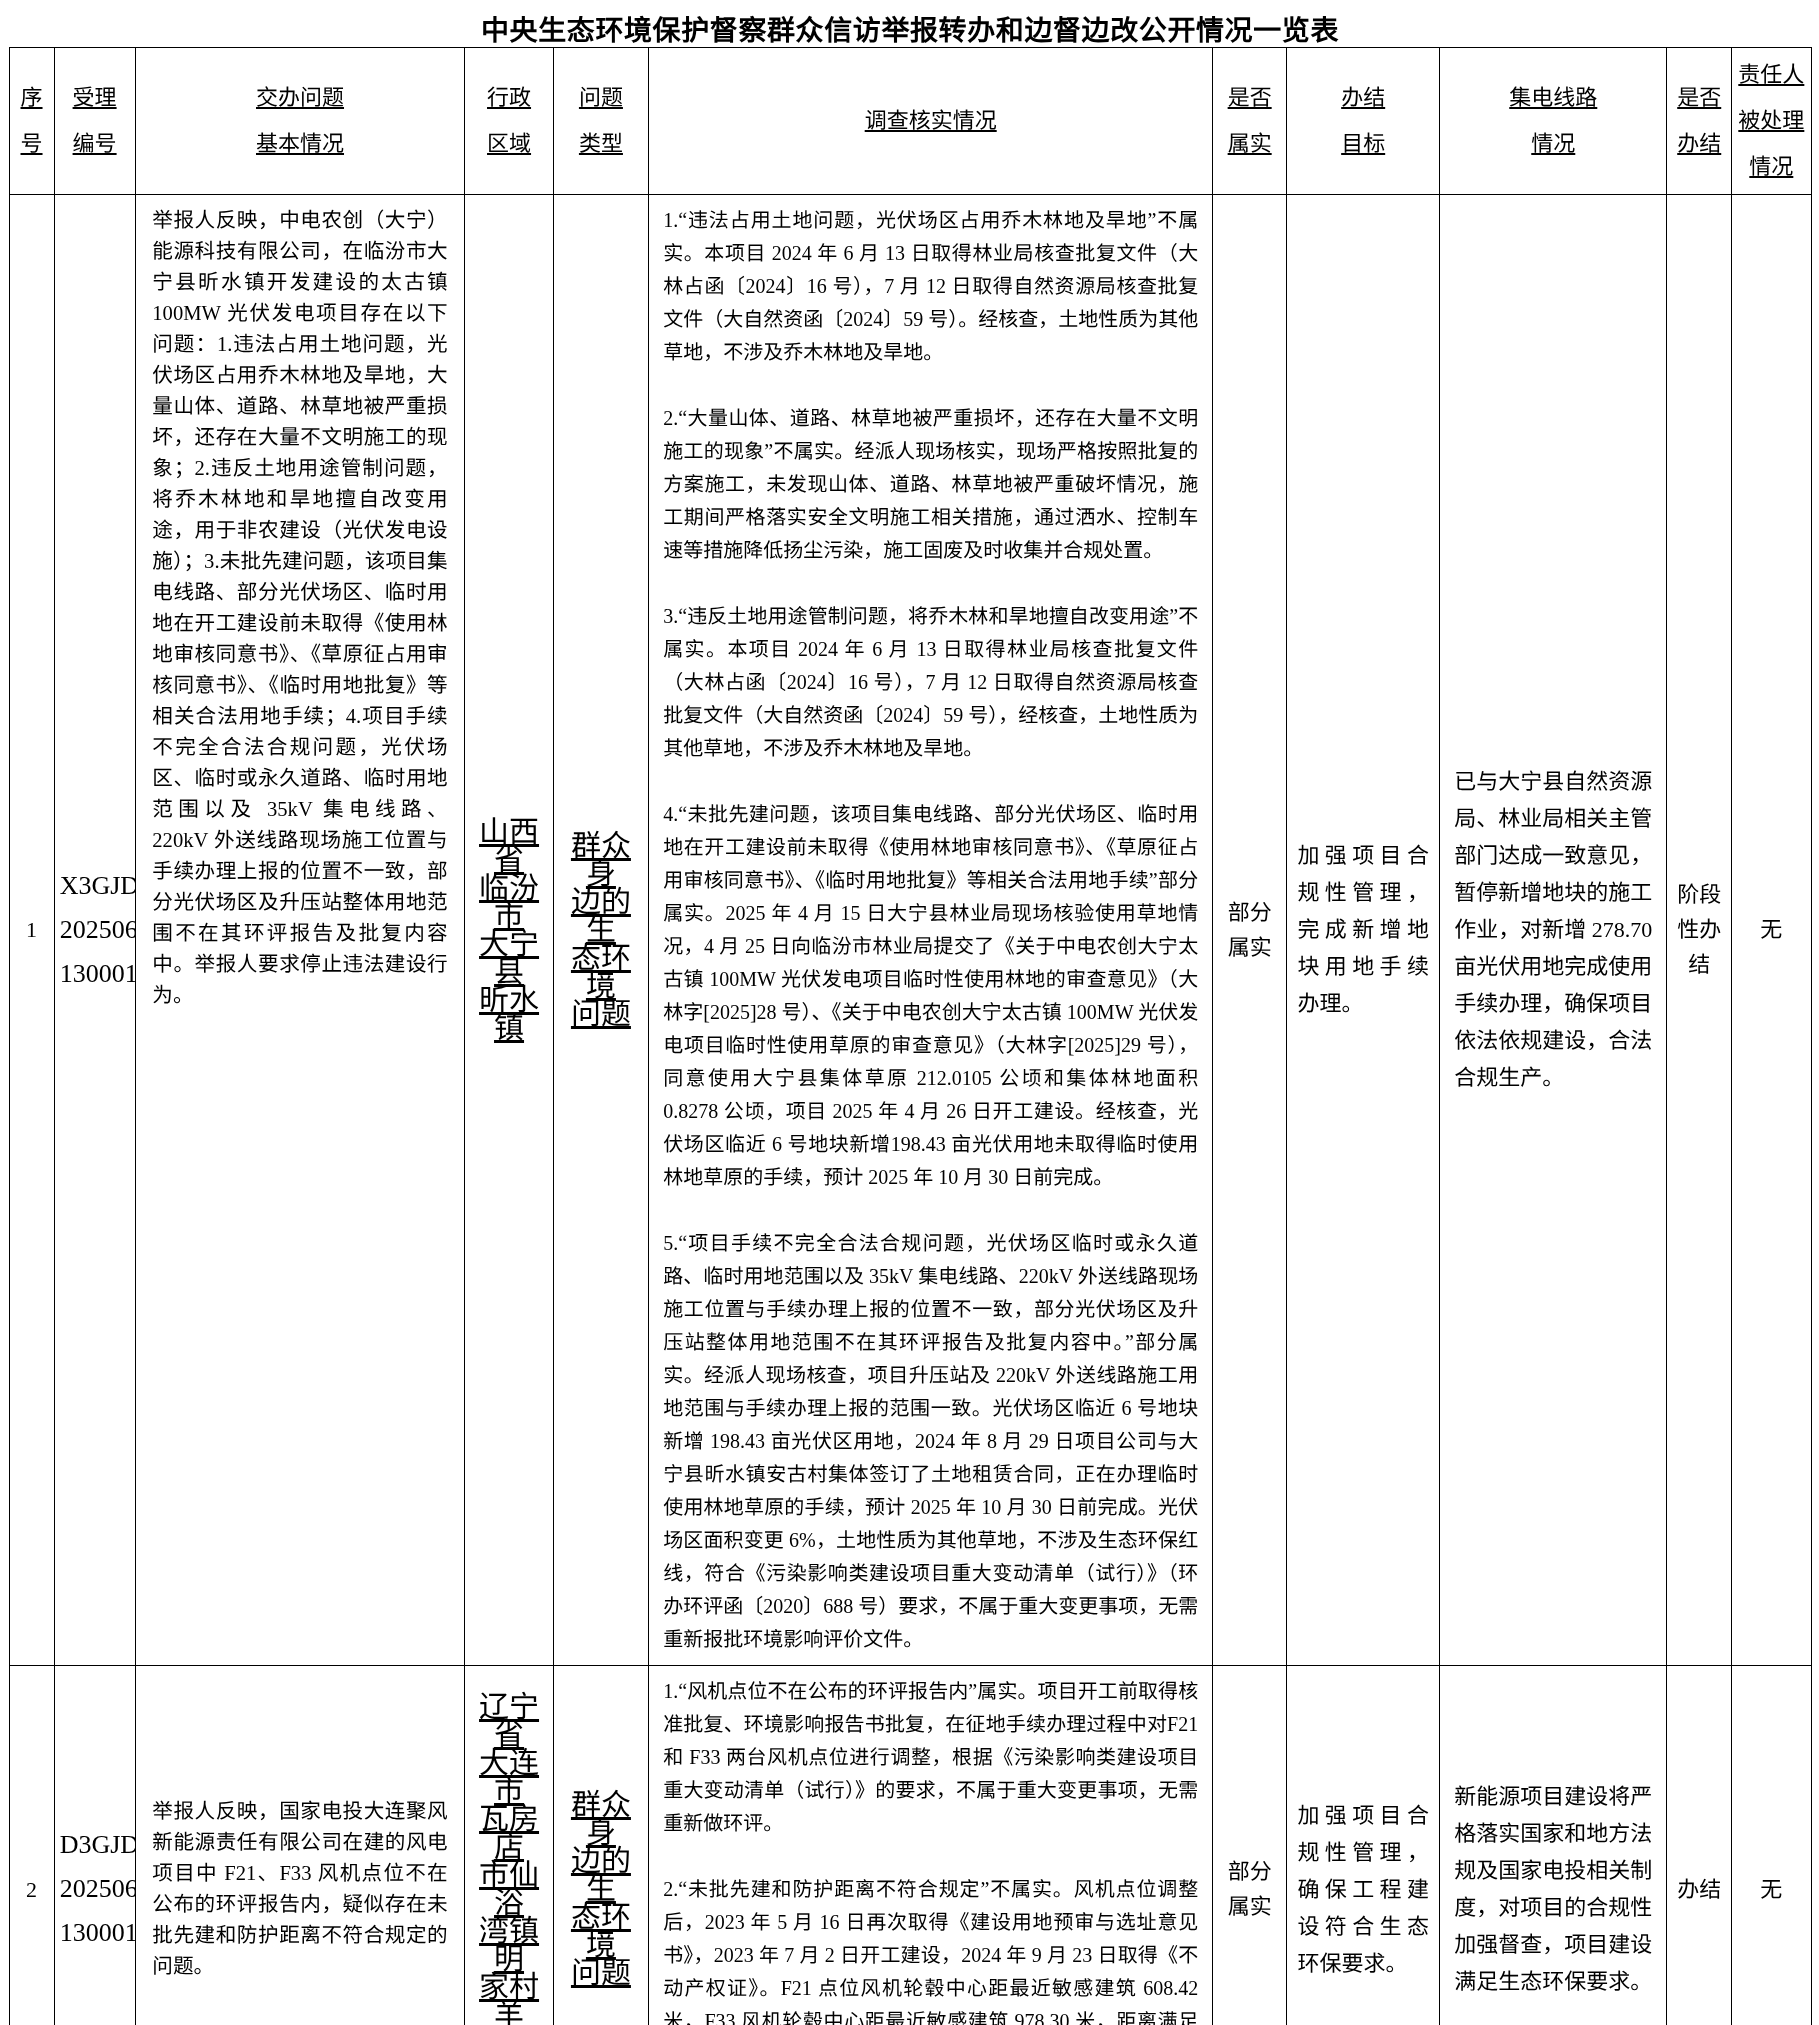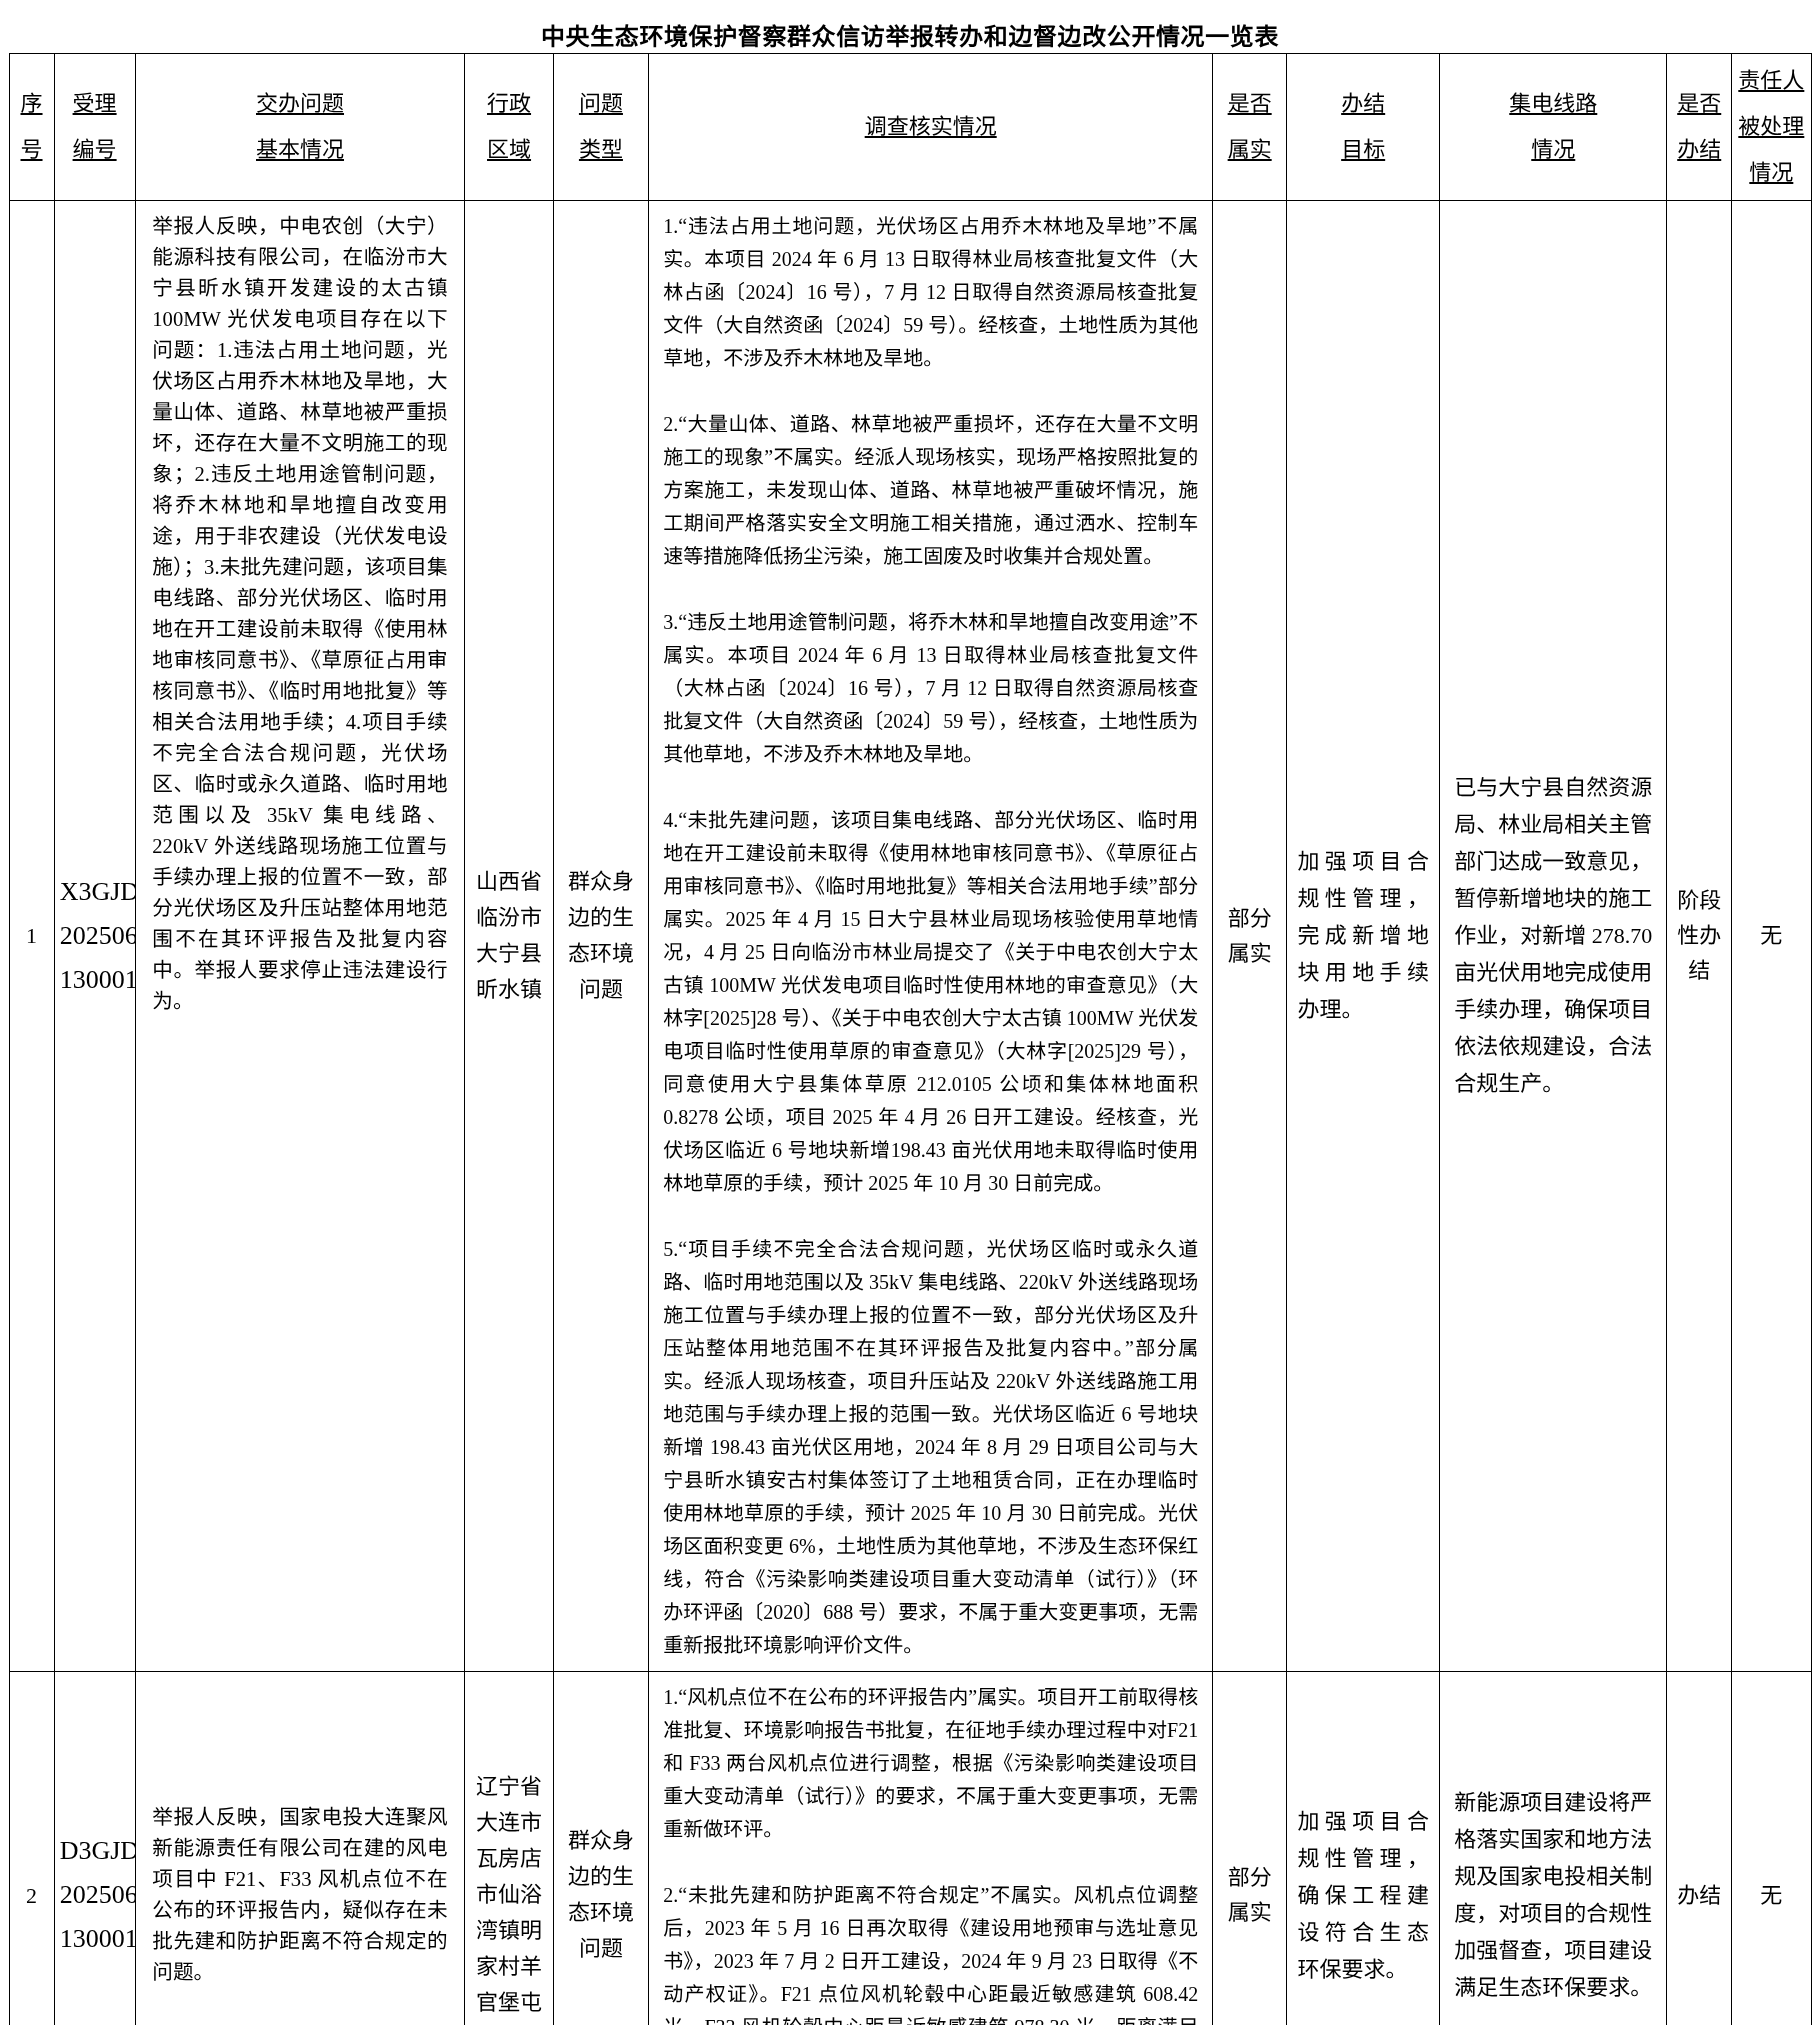--- a/index.html
+++ b/index.html
@@ -13,24 +13,24 @@
     height: 2025px;
     font-family: "Liberation Serif", "DejaVu Serif", serif;
     box-sizing: border-box;
     padding: 5.1px 8.4px 0 8.4px;
     overflow: hidden;
   }
   .doc-header { text-align: center; }
   .doc-title {
     font-family: "Liberation Sans", "DejaVu Sans", sans-serif;
     font-weight: 700;
-    font-size: 24px;
+    font-size: 28px;
     line-height: 33px;
     letter-spacing: 0.6px;
-    margin: 15px 0 0 0;
+    margin: 9px 0 0 0;
   }
   .doc-subtitle {
     margin-top: 35px;
     margin-bottom: 14px;
     font-size: 20.6px;
     line-height: 26px;
     height: 26px;
   }
   .doc-subtitle .seg { display: inline-block; }
   .doc-subtitle .num {
@@ -102,21 +102,21 @@
     line-height: 37px;
     padding: 6.4px 10.3px;
   }
   td.cell-rectification {
     text-align: justify;
     font-size: 22px;
     line-height: 37px;
     padding: 6.4px 14px;
   }
   td.cell-case { font-size: 26px; line-height: 44px; }
-  td.cell-region, td.cell-type { font-size: 22px; line-height: 36px; }
+  td.cell-region, td.cell-type { font-size: 30px; line-height: 28px; text-decoration: underline; }
 </style>
 </head>
 <body>
 
 <div class="doc-header">
   <div class="doc-title">中央生态环境保护督察群众信访举报转办和边督边改公开情况一览表</div>
 </div>
 
 <table class="main">
   <colgroup>

